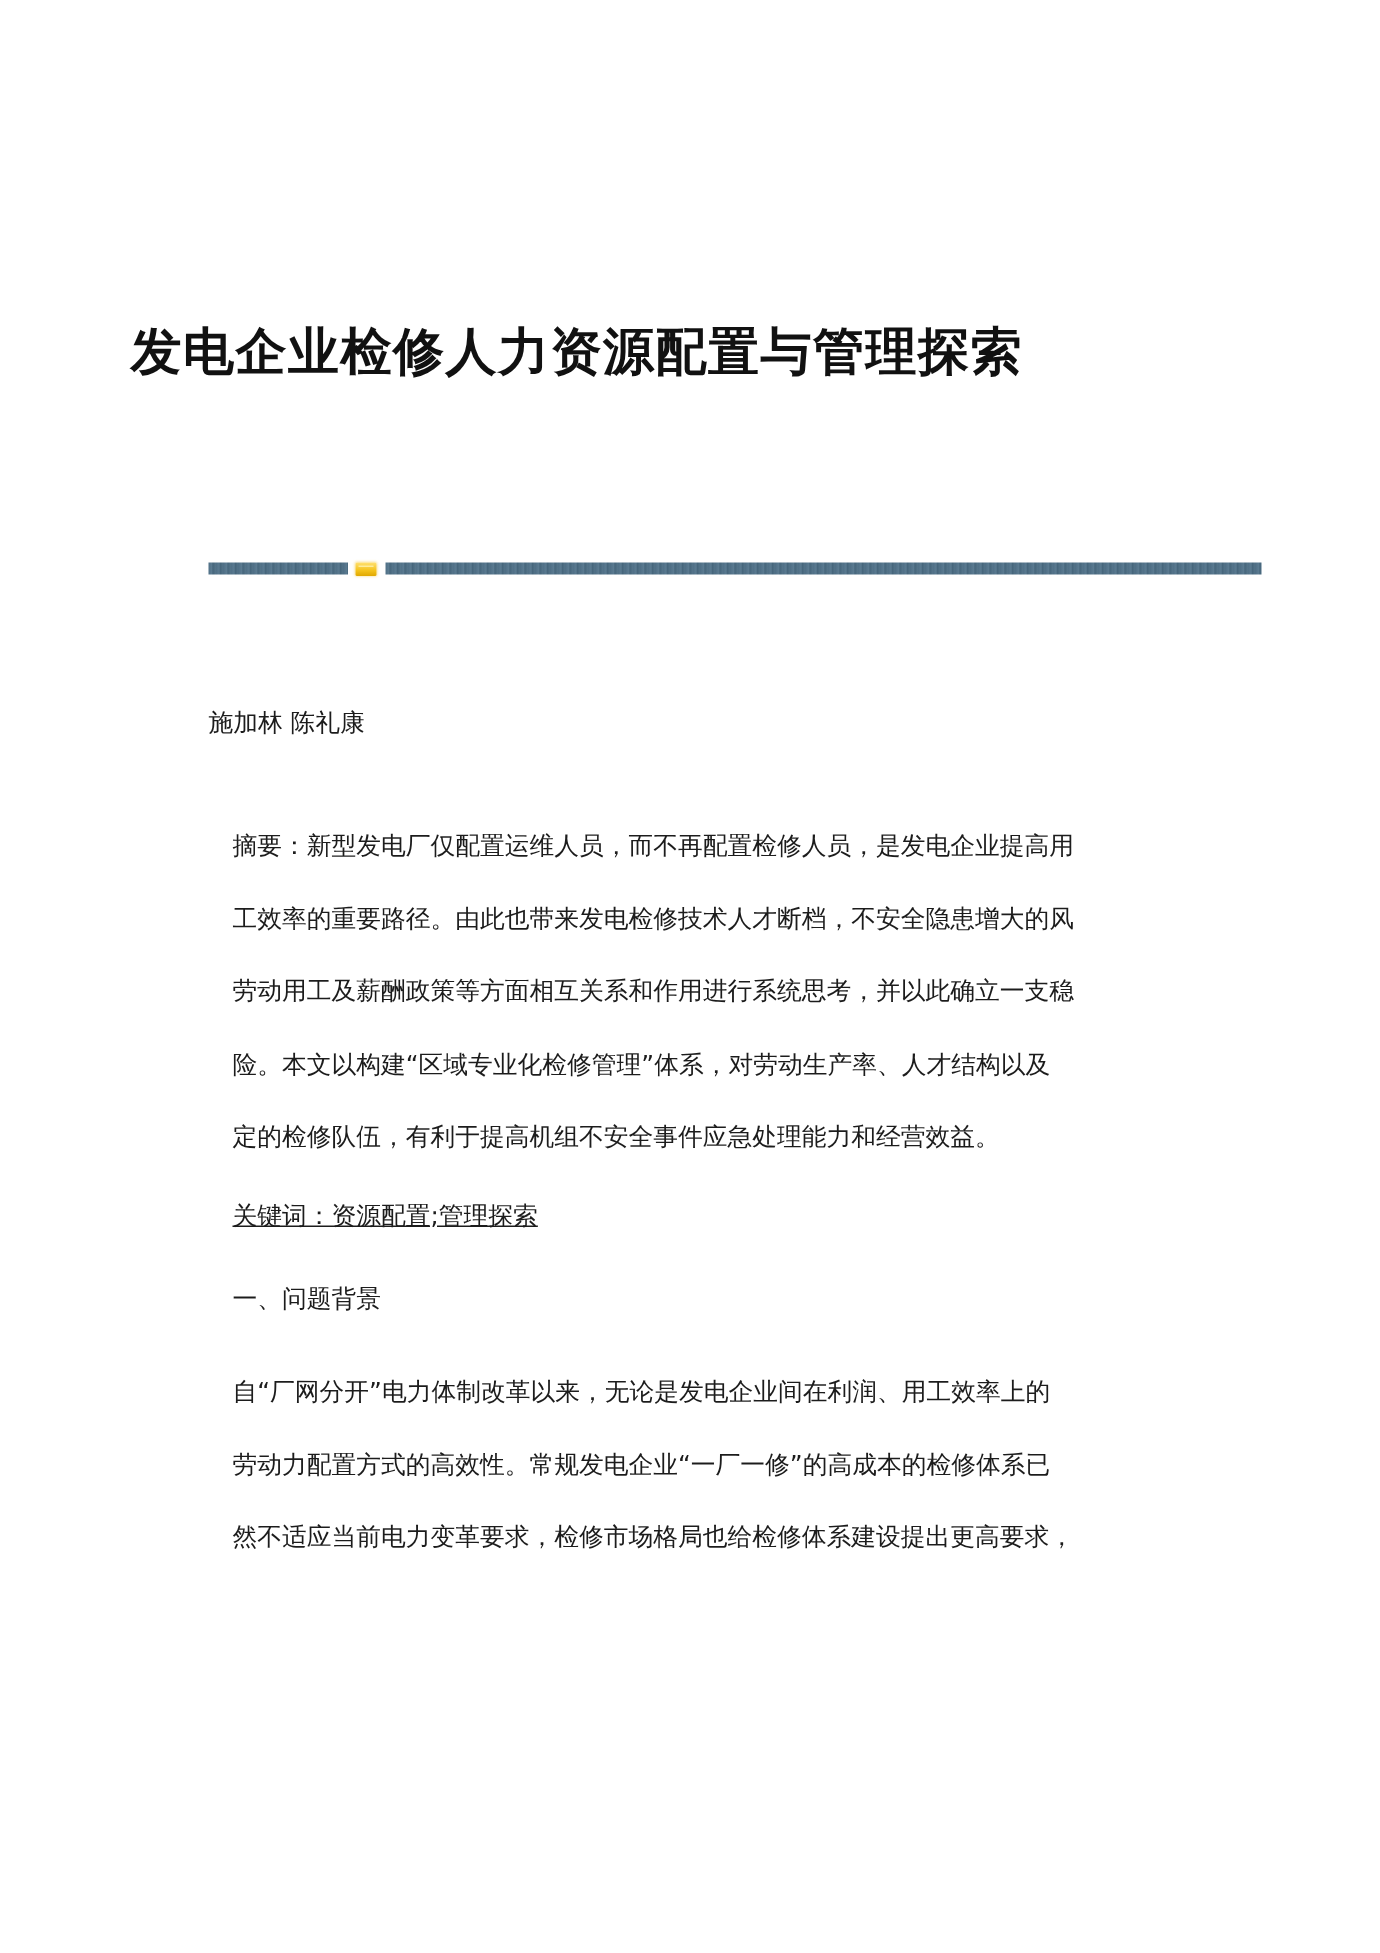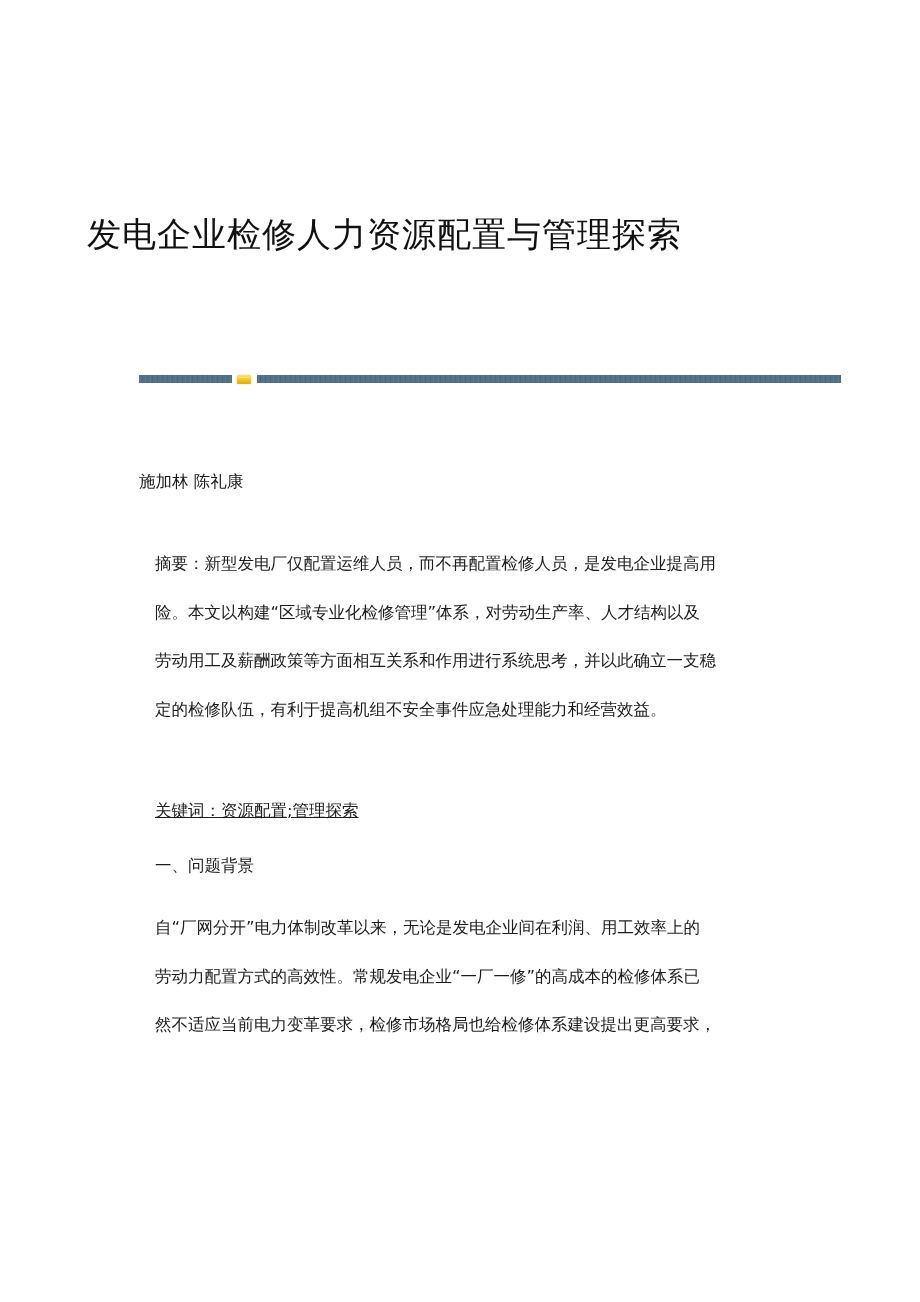--- a/index.html
+++ b/index.html
@@ -17,21 +17,21 @@
     }
     .title {
       position: absolute;
       top: 212px;
       left: 0;
       width: 769px;
       text-align: center;
       font-size: 34px;
       letter-spacing: 1px;
       font-family: "DejaVu Sans", "Liberation Sans", sans-serif;
-      font-weight: normal;
+      font-weight: bold;
       color: #111;
       margin: 0;
     }
     .divider {
       position: absolute;
       top: 375px;
       left: 139px;
       width: 702px;
       height: 9px;
     }
@@ -98,22 +98,23 @@
   <div class="bar bar-left"></div>
   <div class="ornament"></div>
   <div class="bar bar-right"></div>
 </div>
 
 <div class="content">
   <p class="authors">施加林 陈礼康</p>
 
   <div class="para abstract">
     <span class="line">摘要：新型发电厂仅配置运维人员，而不再配置检修人员，是发电企业提高用</span>
+    <span class="line">工效率的重要路径。由此也带来发电检修技术人才断档，不安全隐患增大的风</span>
+    <span class="line">劳动用工及薪酬政策等方面相互关系和作用进行系统思考，并以此确立一支稳</span>
     <span class="line">险。本文以构建“区域专业化检修管理”体系，对劳动生产率、人才结构以及</span>
-    <span class="line">劳动用工及薪酬政策等方面相互关系和作用进行系统思考，并以此确立一支稳</span>
     <span class="line">定的检修队伍，有利于提高机组不安全事件应急处理能力和经营效益。</span>
   </div>
 
   <p class="para keywords">关键词：资源配置;管理探索</p>
 
   <p class="para section-heading">一、问题背景</p>
 
   <div class="para body-para">
     <span class="line">自“厂网分开”电力体制改革以来，无论是发电企业间在利润、用工效率上的</span>
     <span class="line">劳动力配置方式的高效性。常规发电企业“一厂一修”的高成本的检修体系已</span>

